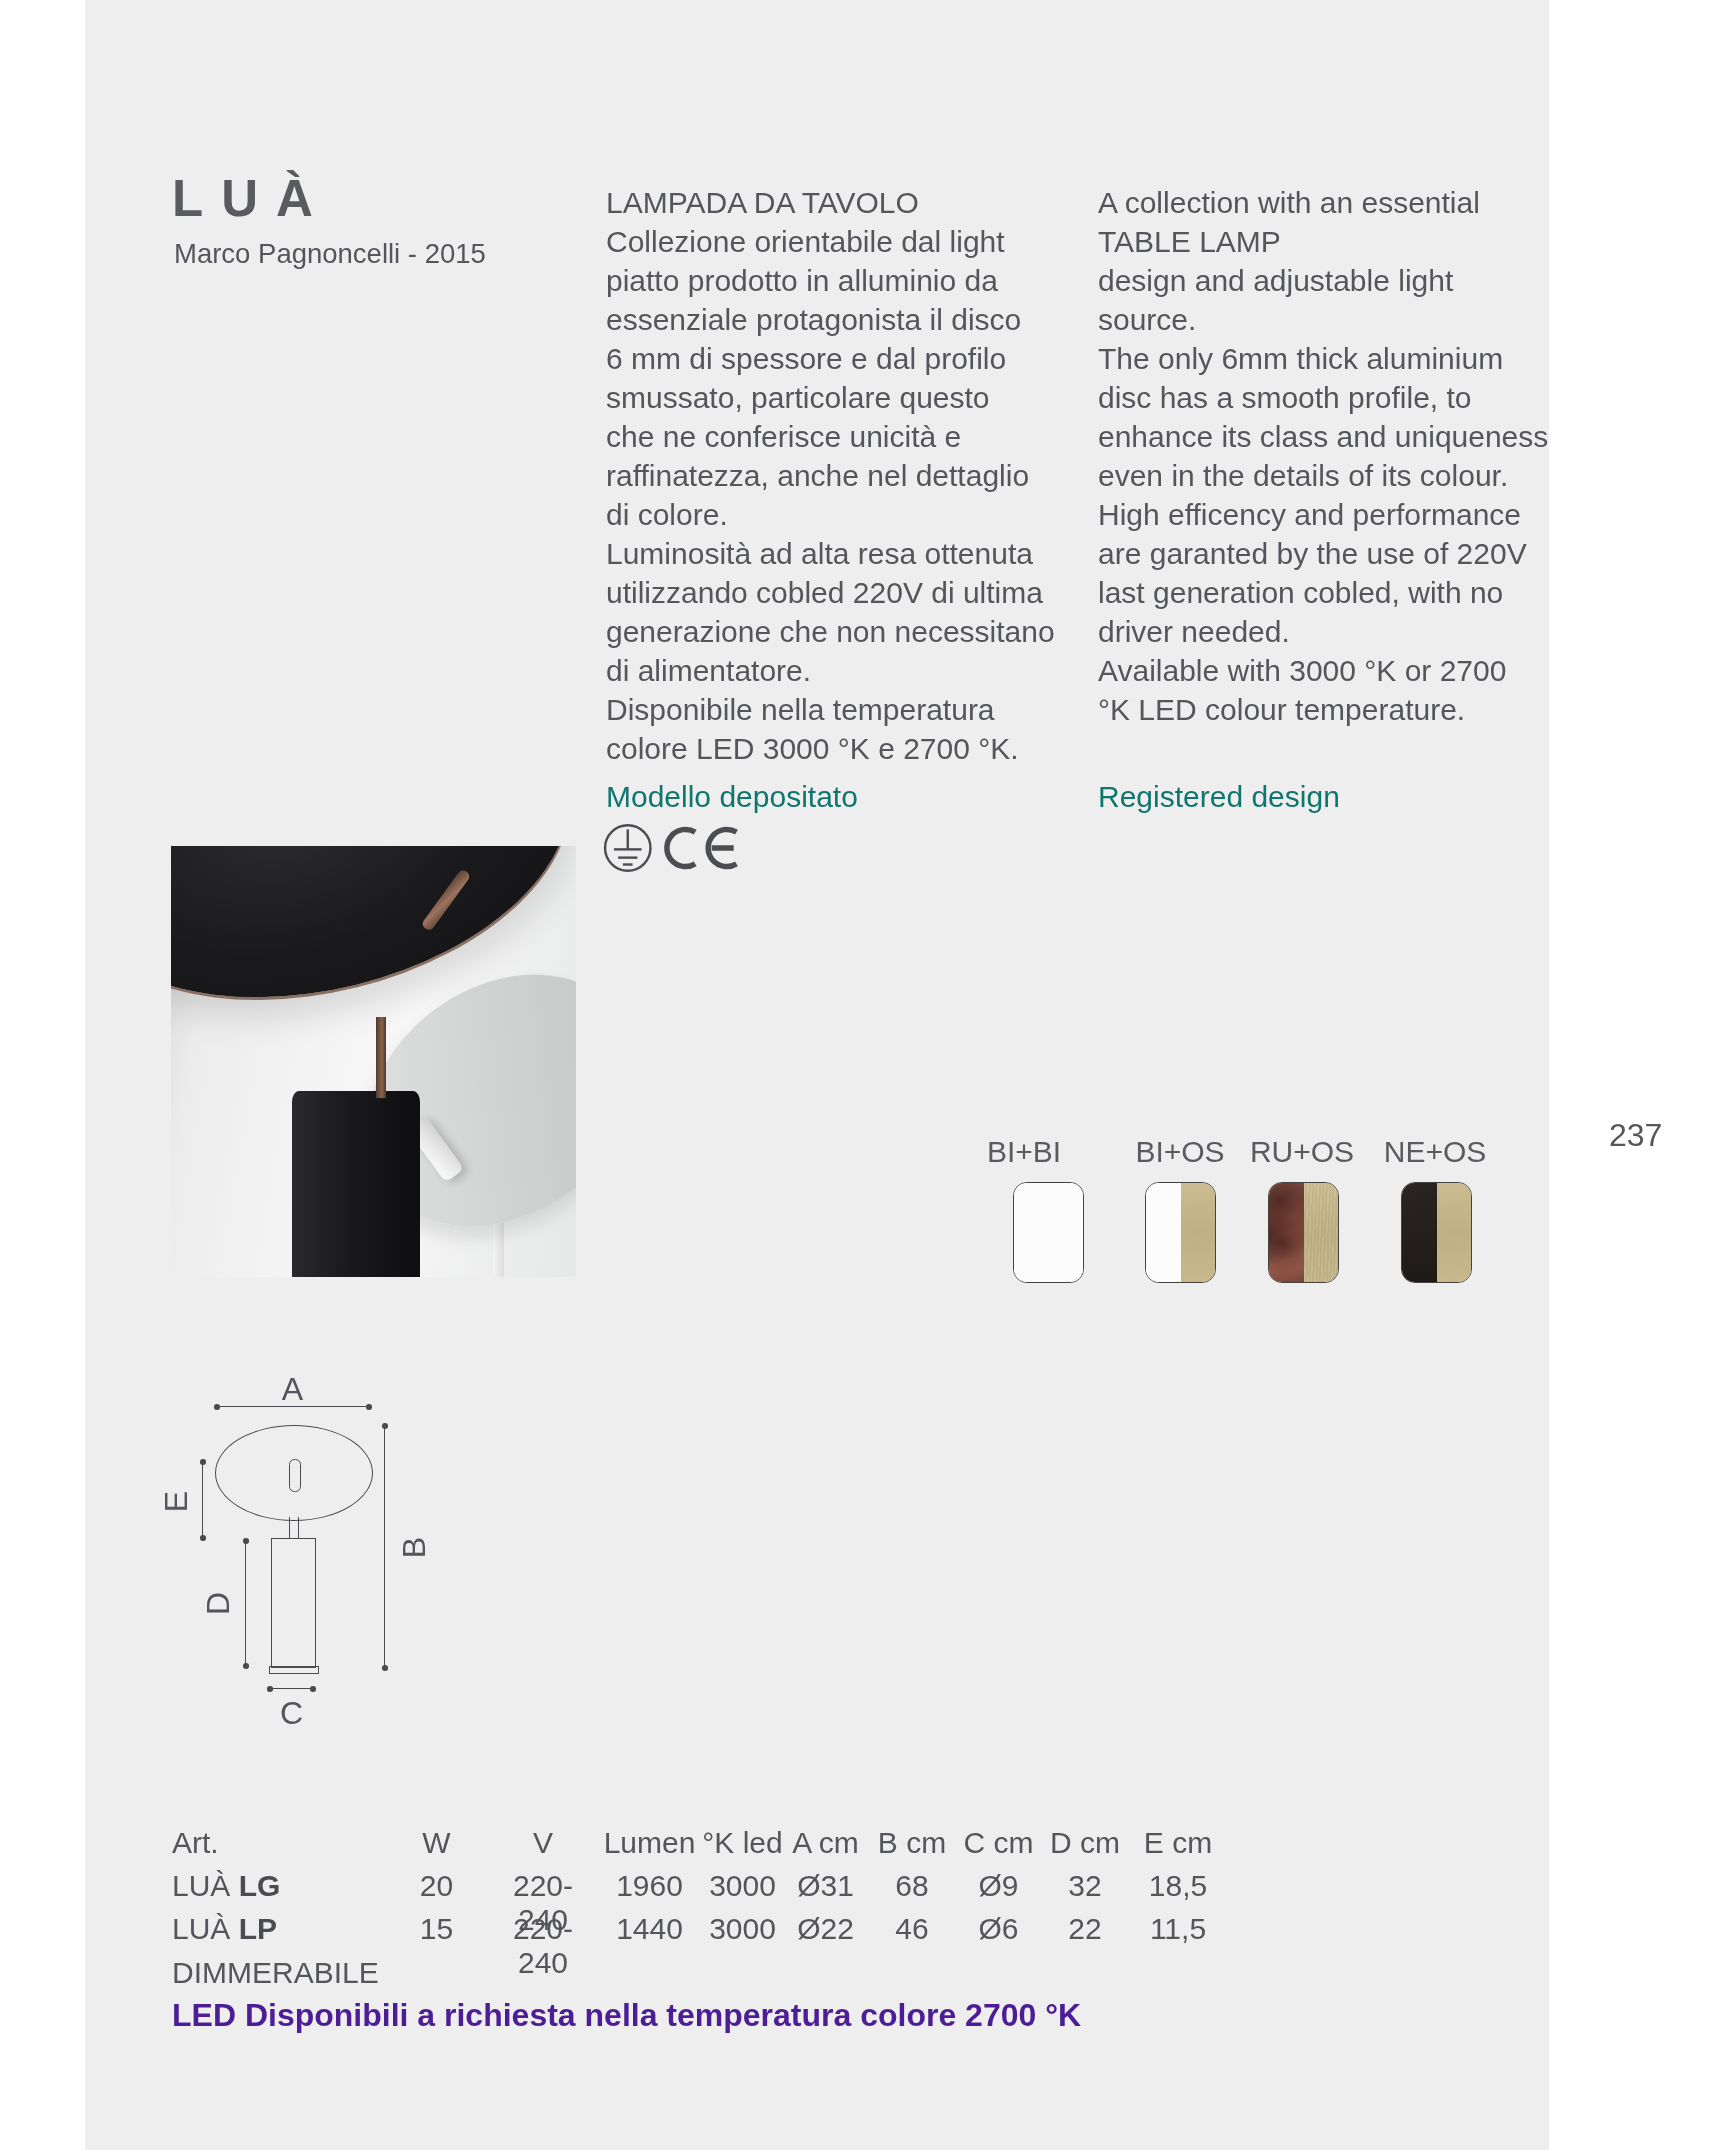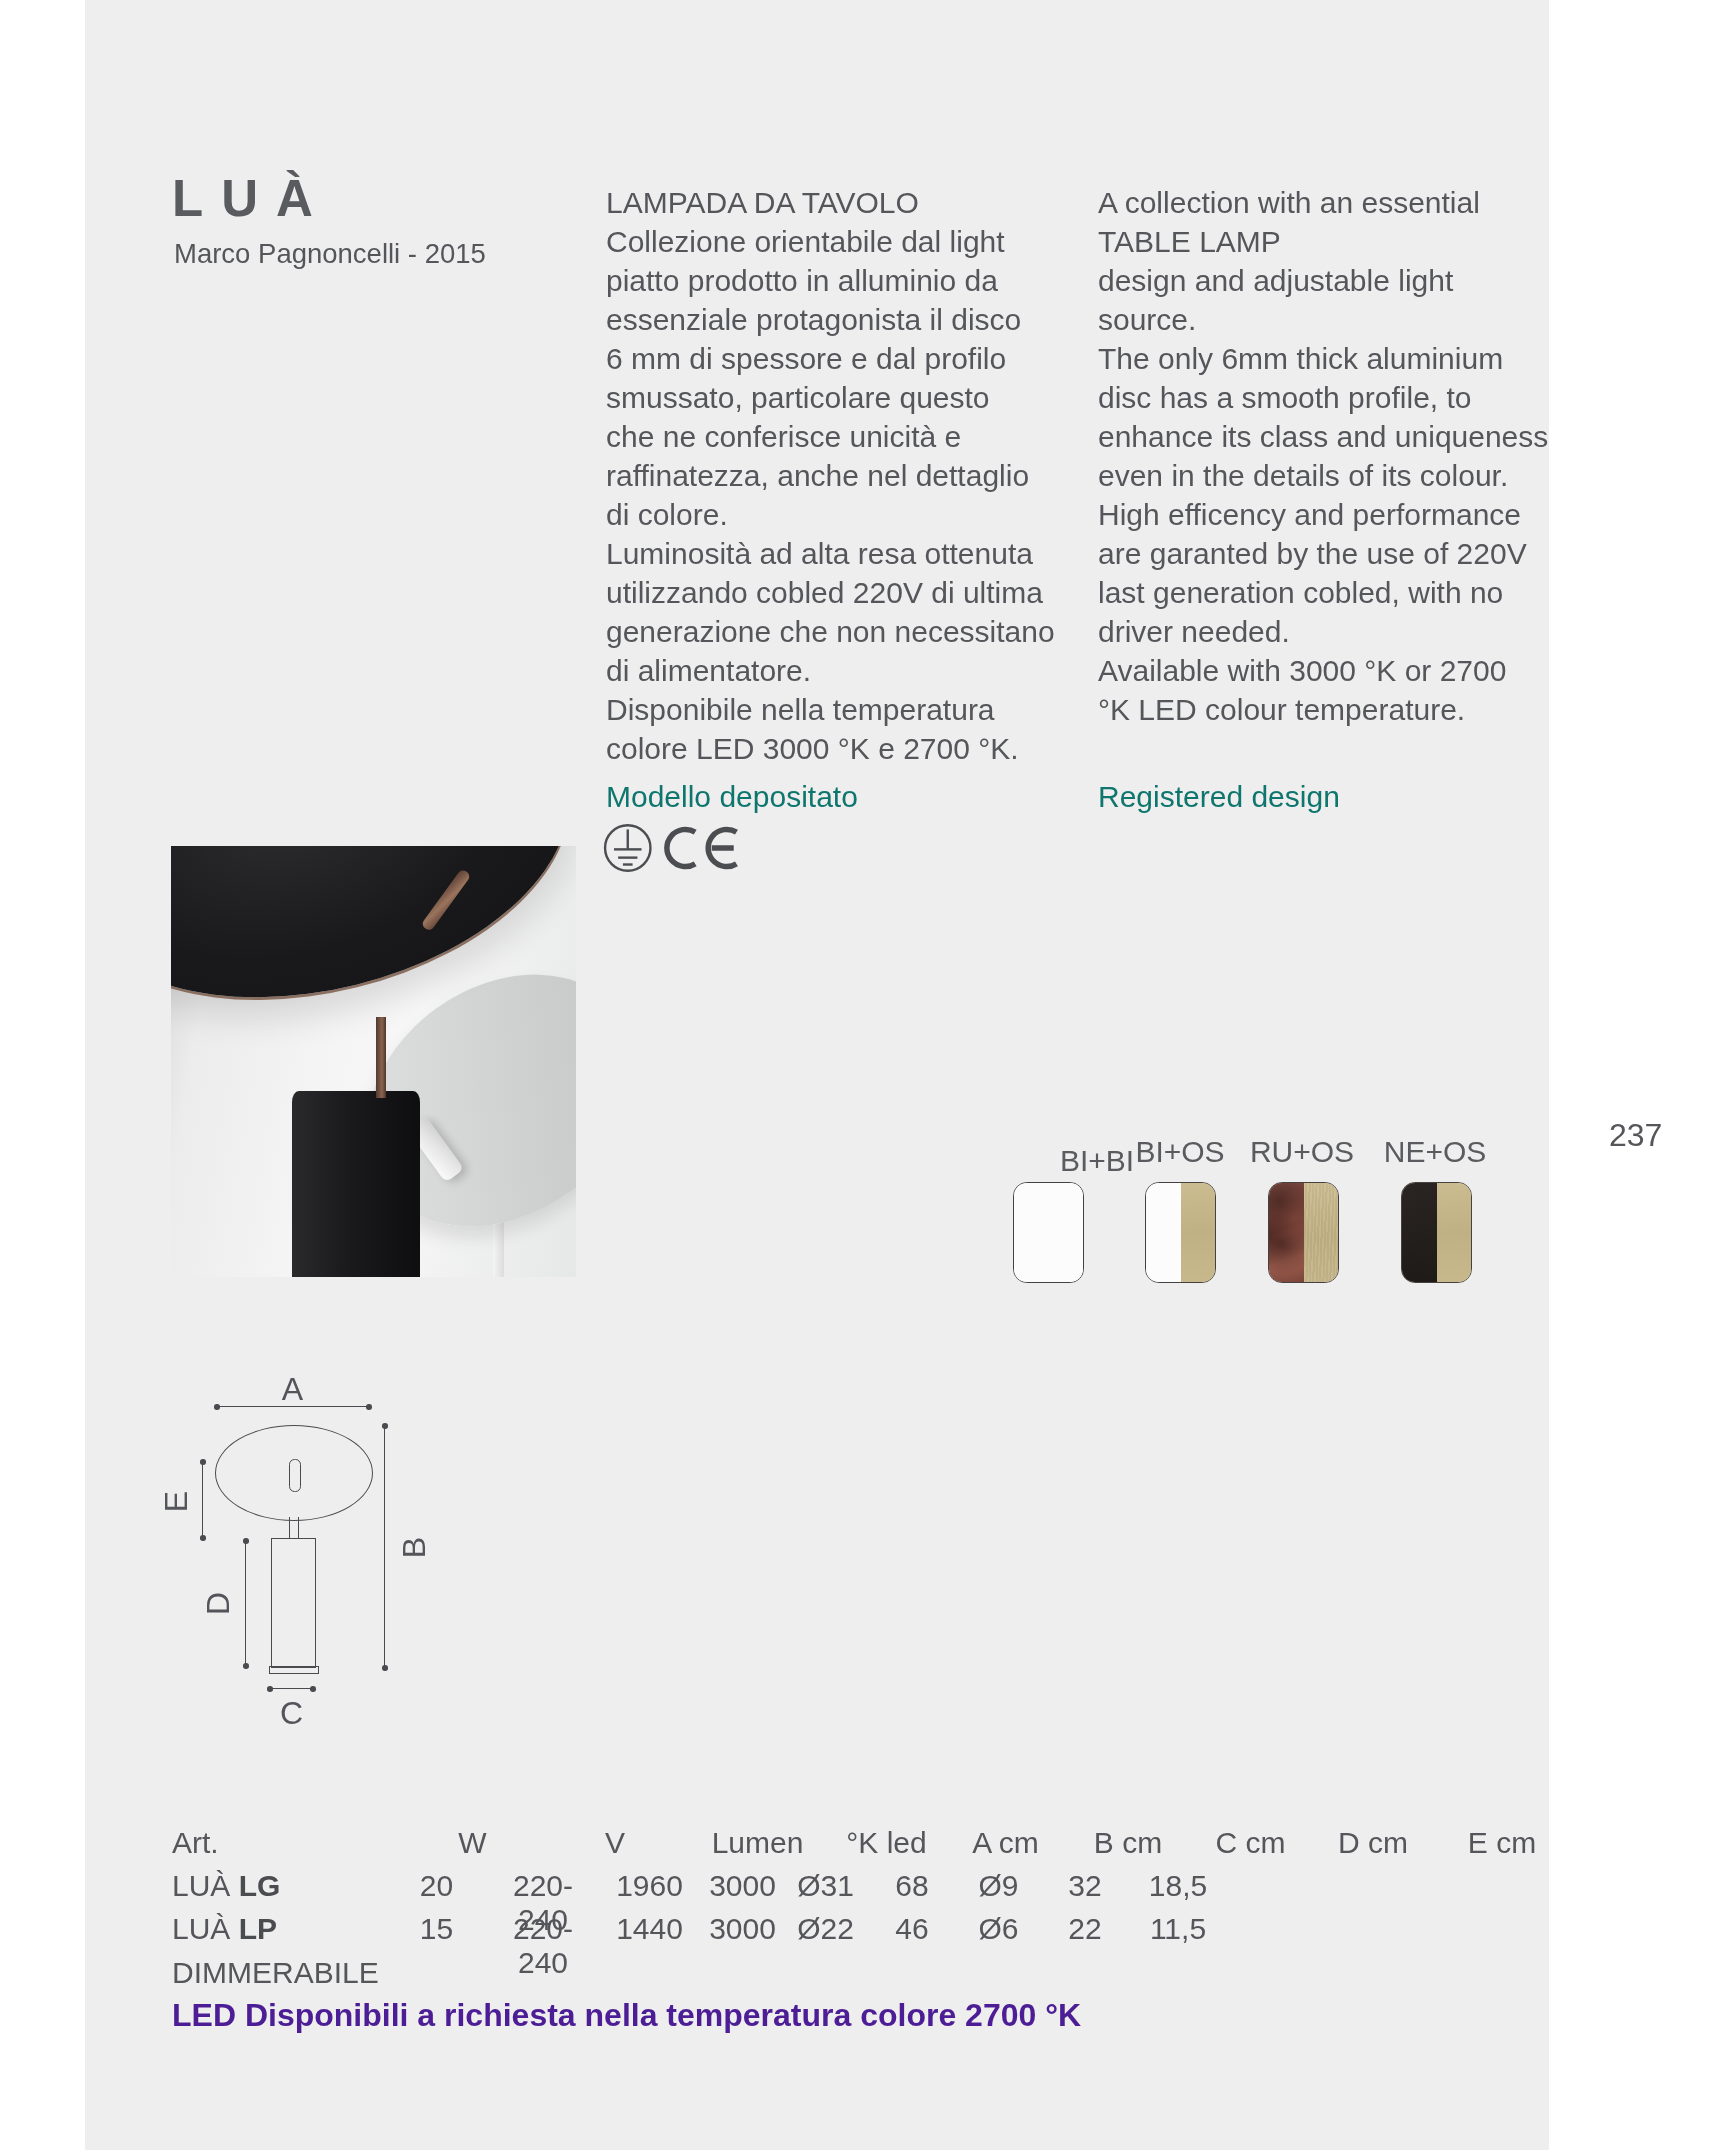--- a/index.html
+++ b/index.html
@@ -45,21 +45,21 @@
   .disc-black{left:-103px;top:-150px;width:506px;height:293px;border-radius:50%;
               transform:rotate(-14deg);z-index:4;
               background:radial-gradient(ellipse at 45% 38%,#2d2d2f 0%,#19191b 55%,#141416 100%);
               box-shadow:0 2.8px 0 0 rgba(125,92,74,0.85),0 20.7px 34px rgba(0,0,0,0.12);}
   .knob-copper{left:269px;top:19px;width:11.7px;height:70px;border-radius:5.5px;
                transform:rotate(36deg);z-index:5;
                background:linear-gradient(100deg,#5a3d33,#9a745d 55%,#64463a);}
 
   
   .finish-label{position:absolute;top:1135px;width:138px;text-align:center;font-size:30px;color:#5a5b5f;}
-  .fl-0{left:1028px;margin-top:9px;} .fl-1{left:1111px;text-align:center;} .fl-2{left:1233px;} .fl-3{left:1366px;}
+  .fl-0{left:955px;} .fl-1{left:1111px;text-align:center;} .fl-2{left:1233px;} .fl-3{left:1366px;}
   .swatch{position:absolute;top:1182px;width:69px;height:99px;border:1.4px solid #45413e;
           border-radius:13.8px;overflow:hidden;display:flex;}
   .sw-0{left:1013px;} .sw-1{left:1145px;} .sw-2{left:1268px;} .sw-3{left:1401px;}
   .half{width:50%;height:100%;}
   .c-white{background:#fcfcfd;}
   .c-brass{background:linear-gradient(175deg,#cbbc91 0%,#c0b184 50%,#c8b98c 100%);}
   .c-brass2{background:repeating-linear-gradient(92deg,rgba(255,255,255,0.06) 0 1.4px,rgba(0,0,0,0.03) 1.4px 3.4px),
             linear-gradient(175deg,#ccbd92 0%,#bfb083 55%,#c6b78a 100%);}
   .c-rust{background:
       radial-gradient(circle at 30% 18%,rgba(40,20,18,0.55),transparent 40%),
@@ -88,21 +88,21 @@
             border:1.4px solid #4a4b4f;}
   .dwg-base{position:absolute;left:269px;top:1666px;width:48px;height:5.5px;
             border:1.4px solid #4a4b4f;}
 
   
   .spec-row{position:absolute;left:172px;width:1054px;display:grid;
             grid-template-columns:213px 103px 110px 103px 83px 83px 90px 83px 90px 96px;
             font-size:30px;color:#55565a;}
   .spec-row span{text-align:center;}
   .spec-row .art{text-align:left;}
-  .r-head{top:1826px;gap:36px;} .r-1{top:1869px;} .r-2{top:1912px;}
+  .r-head{top:1826px;} .r-1{top:1869px;} .r-2{top:1912px;}
   .bold{font-weight:700;color:#4b4c50;}
   .note1{position:absolute;left:172px;top:1956px;font-size:30px;color:#55565a;}
   .note2{position:absolute;left:172px;top:1997px;font-size:32px;font-weight:700;color:#4c1d95;}
 </style>
 </head>
 <body>
 
 <div id="canvas">
   <div class="bg"></div>
 

